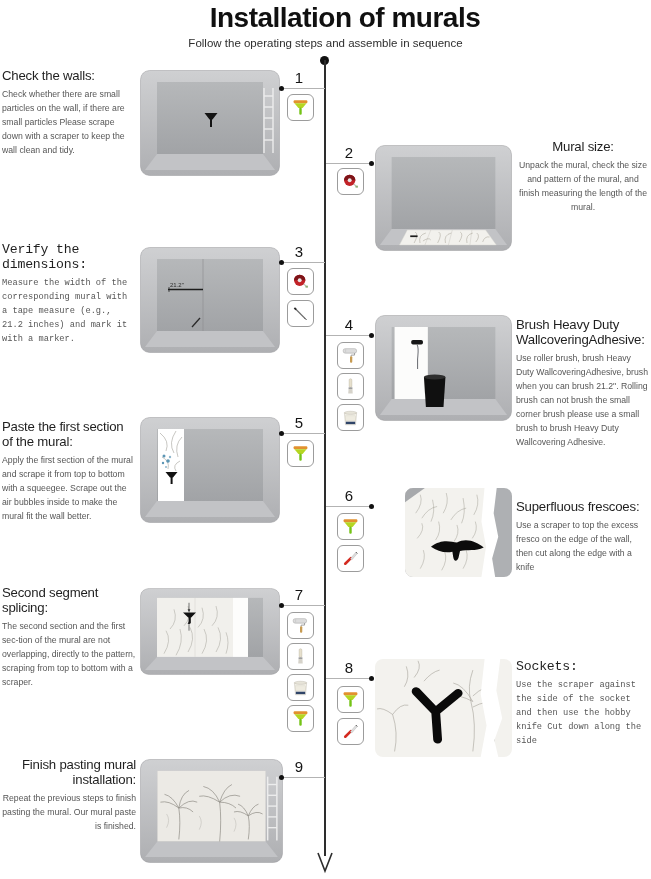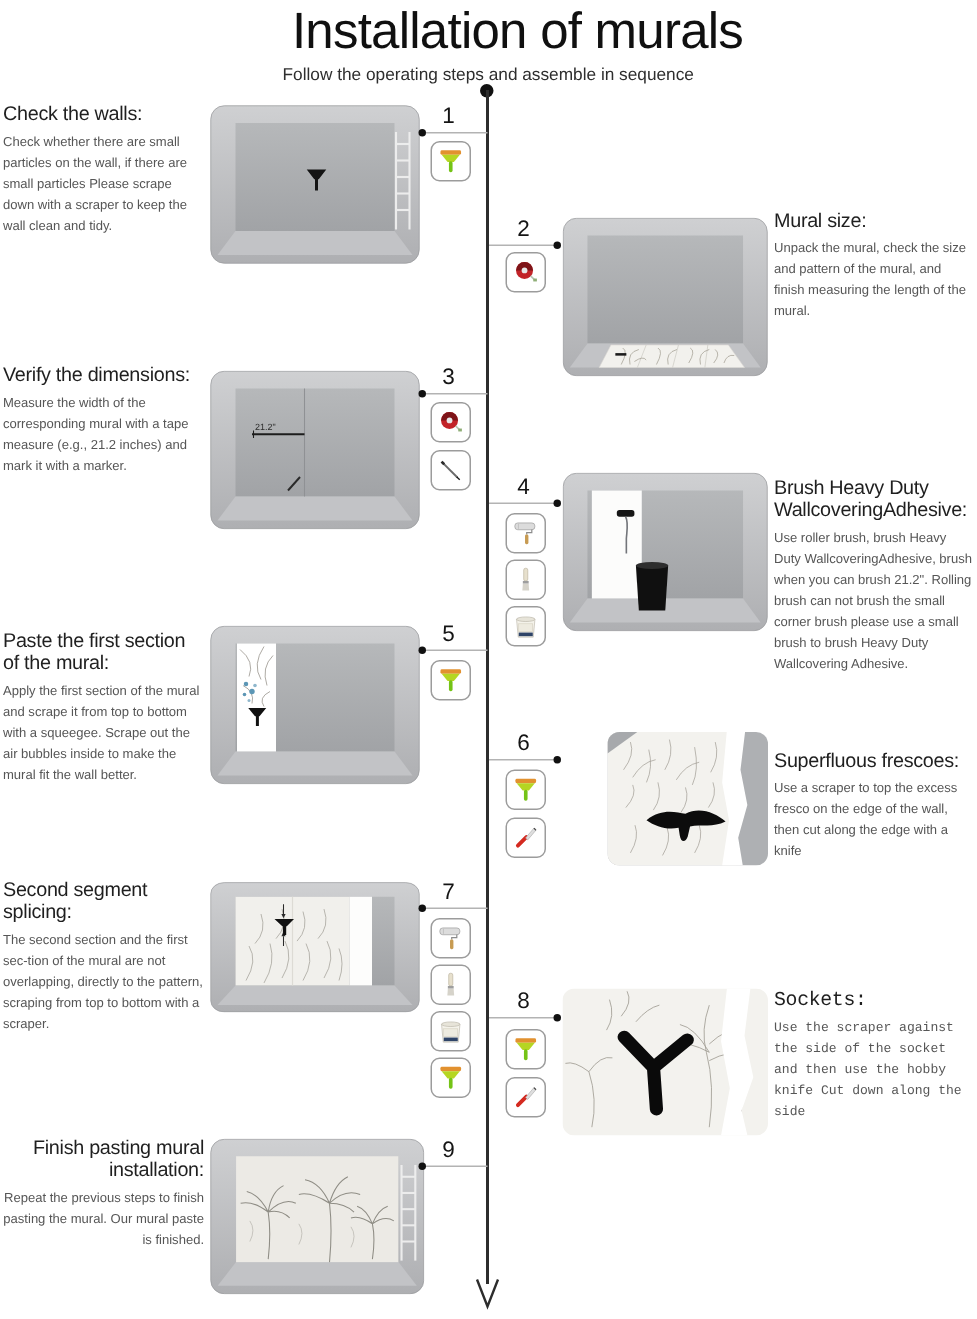--- a/index.html
+++ b/index.html
@@ -1,20 +1,20 @@
 <!DOCTYPE html>
 <html><head>
 <meta charset="utf-8">
 <style>
   html,body{margin:0;padding:0;background:#fff;}
   #canvas{position:relative;width:651px;height:879px;background:#fff;overflow:hidden;
           font-family:"Liberation Sans",sans-serif;}
   
   .hdr{position:absolute;top:0;left:0;width:100%;text-align:center;}
-  .hdr h1{margin:2px 0 0;font-size:34px;font-weight:normal;color:#101010;letter-spacing:-0.5px;padding-left:39px;}
+  .hdr h1{margin:2px 0 0;font-size:28px;font-weight:bold;color:#101010;letter-spacing:-0.5px;padding-left:39px;}
   .hdr p{margin:3px 0 0;font-size:11.5px;color:#2e2e2e;}
   
   .tl-line{position:absolute;left:324px;top:60px;width:1.6px;height:796px;background:#2d2d2d;}
   .tl-dot{position:absolute;left:320px;top:56px;width:9px;height:9px;border-radius:50%;background:#111;}
   .tl-arrow{position:absolute;left:315px;top:850px;}
   
   .step-text{position:absolute;}
   .step-text h2{margin:0 0 3px;font-size:13.2px;font-weight:normal;color:#1f1f1f;line-height:1.12;letter-spacing:-0.2px;}
   .step-text p{margin:0;font-size:8.7px;color:#565656;line-height:1.62;}
   .illus{position:absolute;margin:0;padding:0;}
@@ -82,21 +82,21 @@
         <div class="cdot" style="left: 279px; top: 86px;"></div>
         <div class="icon-box" style="left: 287px; top: 94px;">
           <svg width="21" height="21" viewBox="0 0 26 26">
             <rect x="4.5" y="4" width="17" height="3.6" rx="1.2" fill="#e2912f"></rect>
     <polygon points="5.5,7.6 20.5,7.6 15.6,13.6 10.4,13.6" fill="#b5d622"></polygon>
     <rect x="11.5" y="13" width="3" height="9" rx="1.4" fill="#74c316"></rect>
           </svg>
         </div>
       </section>
       <section>
-        <div class="step-text" style="left: 516px; top: 140px; width: 134px;">
+        <div class="step-text" style="left: 516px; top: 140px; width: 134px; text-align: center;">
           <h2>Mural size:</h2>
      <p>Unpack the mural, check the size and pattern of the mural, and finish measuring the length of the mural.</p>
         </div>
         <figure class="illus" style="left: 375px; top: 145px; width: 137px; height: 106px;">
           <svg viewBox="0 0 140 106" width="137" height="106" preserveAspectRatio="none" font-family="Liberation Sans, sans-serif">
             <rect x="0.5" y="0.5" width="139" height="105" rx="9" fill="url(#gOuter)" stroke="#98999c" stroke-width="0.5"></rect>
     <rect x="17" y="12" width="106" height="72" fill="url(#gWall)"></rect>
     <polygon points="17,84 123,84 135,100 5,100" fill="#c2c3c6"></polygon>
             <polygon points="33,85 113,85 124,100 25,100" fill="#f2f1ed" stroke="#dad8d2" stroke-width="0.4"></polygon>
      <g stroke="#c9c7c0" stroke-width="0.45">
@@ -119,21 +119,21 @@
           <svg width="21" height="21" viewBox="0 0 26 26">
             <circle cx="12" cy="11.5" r="7" fill="#c22328"></circle>
     <path d="M5,11.5 a7,7 0 0 1 14,0 Z" fill="#7e1418"></path>
     <circle cx="12" cy="11.5" r="2.4" fill="#e8e8e8"></circle>
     <line x1="17" y1="16" x2="20.5" y2="19.5" stroke="#b9c4b4" stroke-width="1.4"></line>
     <rect x="19.2" y="18.2" width="3" height="2.4" fill="#8fae77"></rect>
           </svg>
         </div>
       </section>
       <section>
-        <div class="step-text" style="left: 2px; top: 243px; width: 134px;">
+        <div class="step-text" style="left: 2px; top: 243px; width: 134px; font-family: Liberation Mono, monospace;">
           <h2>Verify the dimensions:</h2>
      <p>Measure the width of the corresponding mural with a tape measure (e.g., 21.2 inches) and mark it with a marker.</p>
         </div>
         <figure class="illus" style="left: 140px; top: 247px; width: 140px; height: 106px;">
           <svg viewBox="0 0 140 106" width="140" height="106" preserveAspectRatio="none" font-family="Liberation Sans, sans-serif">
             <rect x="0.5" y="0.5" width="139" height="105" rx="9" fill="url(#gOuter)" stroke="#98999c" stroke-width="0.5"></rect>
     <rect x="17" y="12" width="106" height="72" fill="url(#gWall)"></rect>
     <polygon points="17,84 123,84 135,100 5,100" fill="#c2c3c6"></polygon>
             <line x1="63" y1="12" x2="63" y2="84" stroke="#8f9194" stroke-width="0.7"></line>
      <text x="30" y="39.5" font-size="6" fill="#2c2c2c">21.2"</text>

